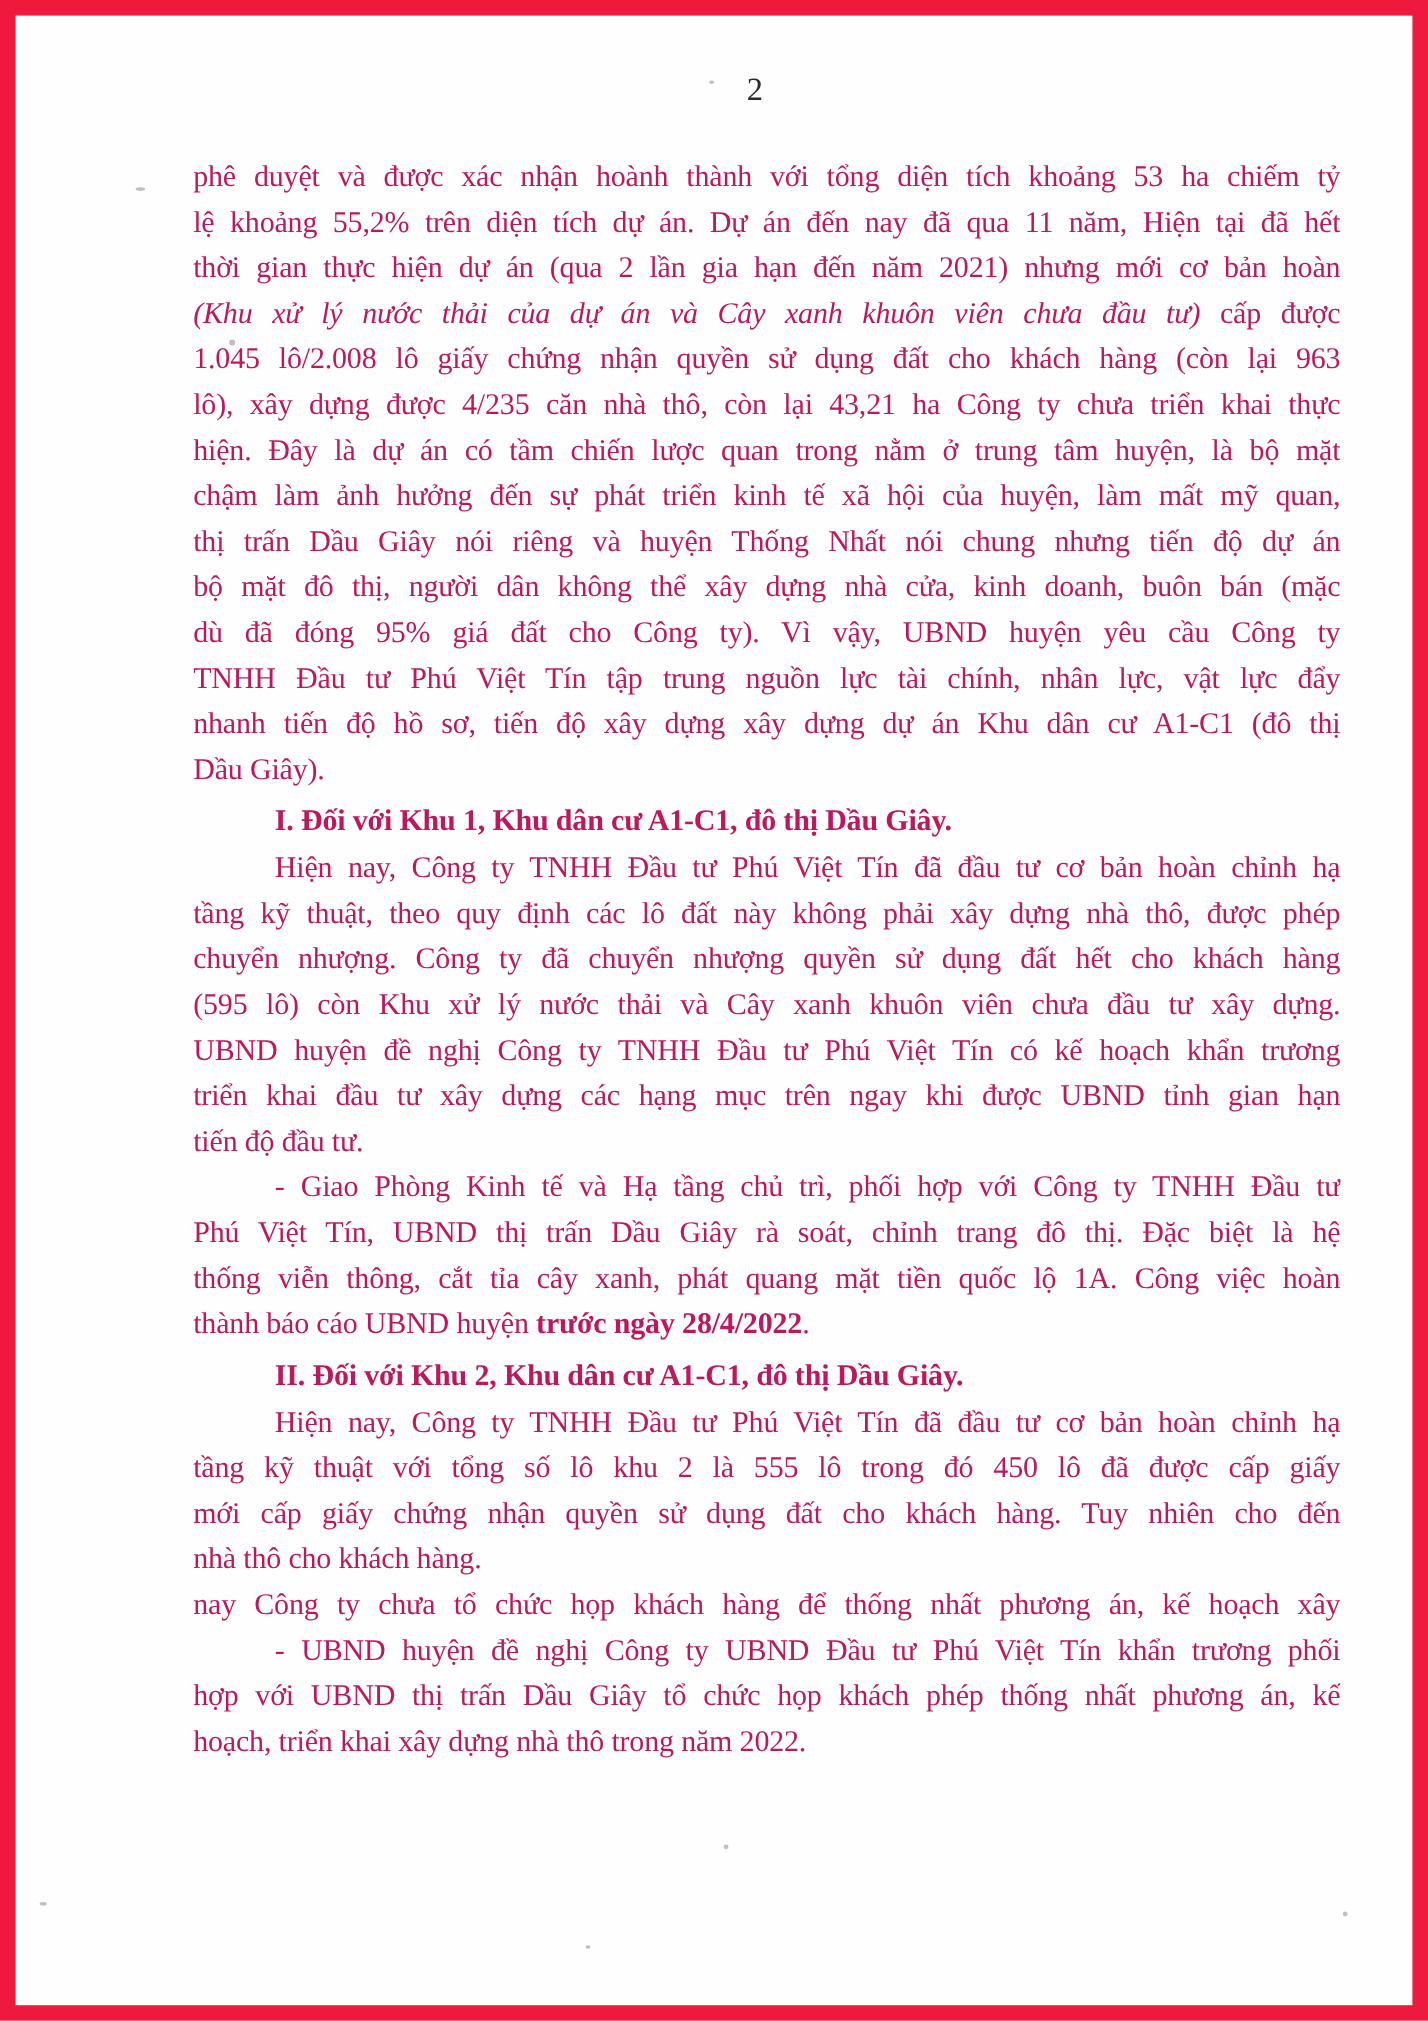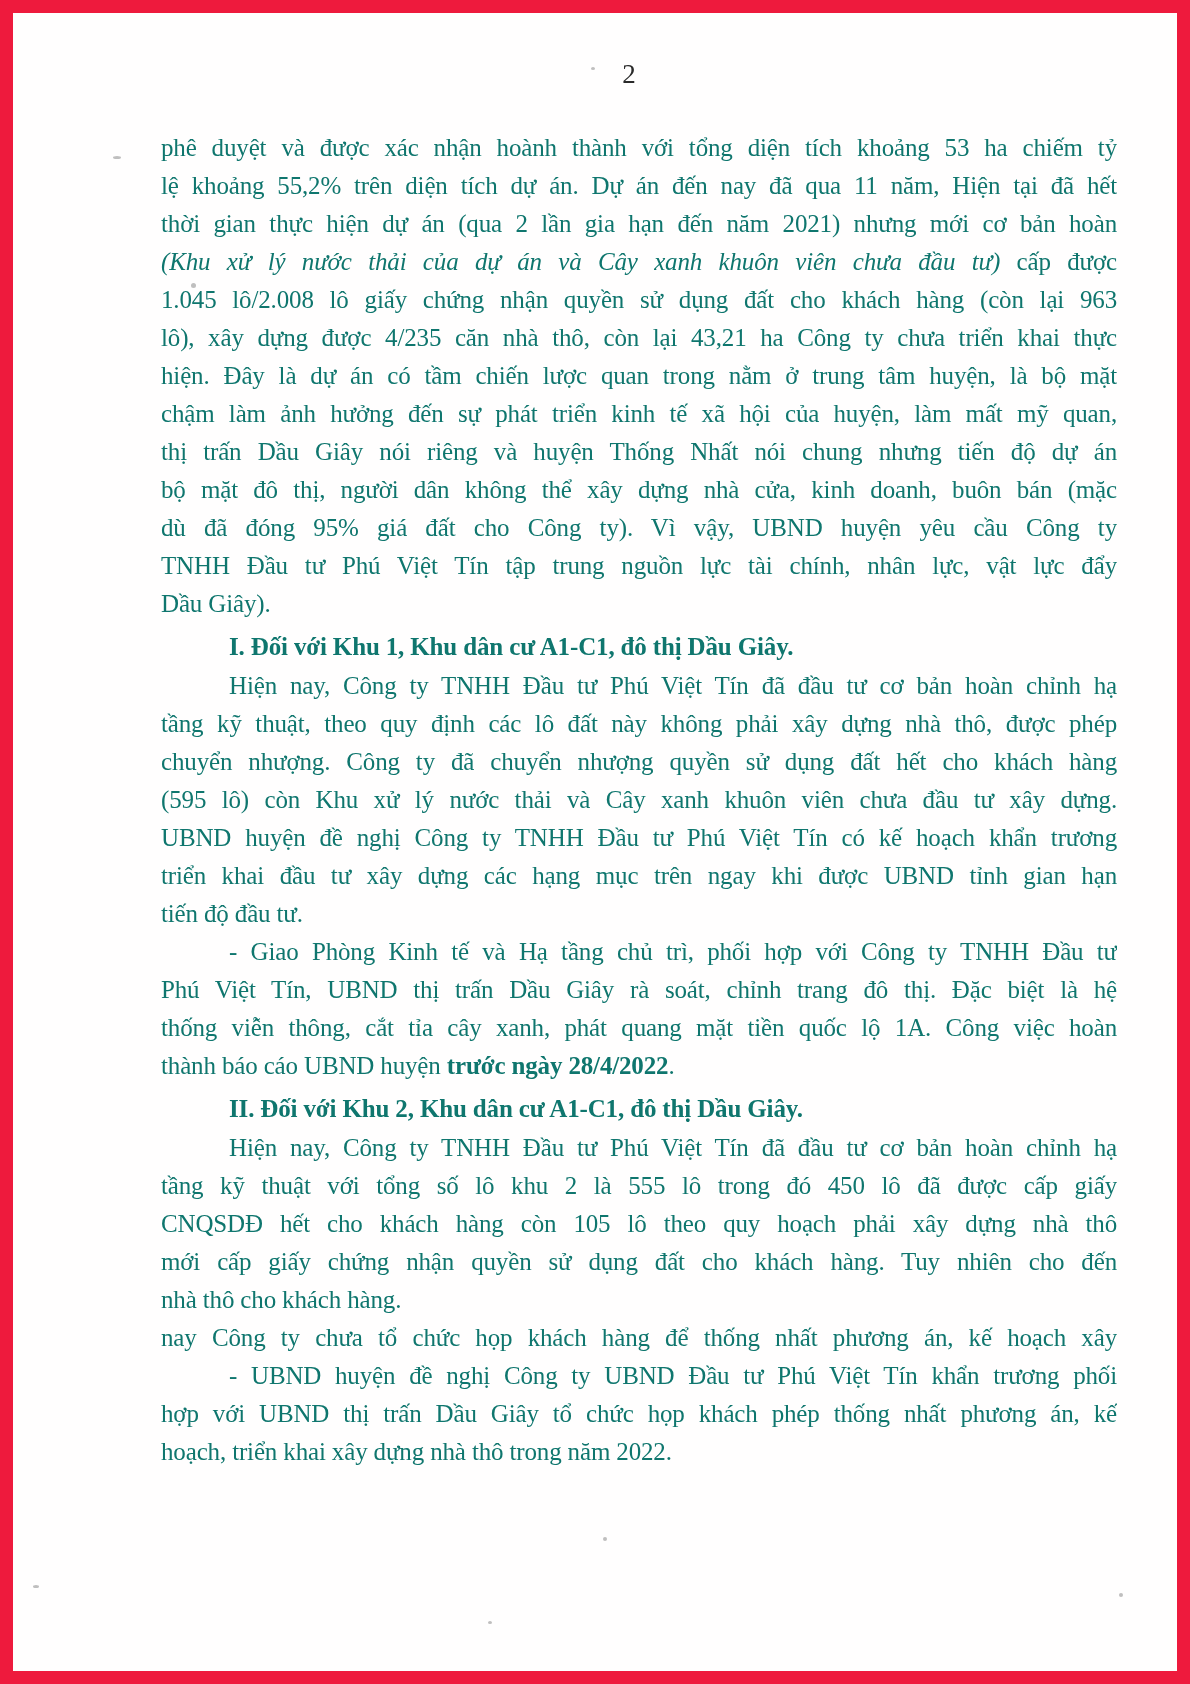--- a/index.html
+++ b/index.html
@@ -59,34 +59,35 @@
     opacity: 0.55;
     border-radius: 50%;
   }
 </style>
 </head>
 <body>
 
 <div class="page" style="border-color: rgb(238, 26, 61); background: rgb(255, 254, 254);">
   <div class="page-number">2</div>
 
-  <div class="doc-body" id="doc-body" style="color: #0f766e;">
+  <div class="doc-body" id="doc-body" style="color: #be185d;">
       <div class="block paragraph">
         <div class="line"><span class="seg-n">phê duyệt và được xác nhận hoành thành với tổng diện tích khoảng 53 ha chiếm tỷ</span></div>
         <div class="line"><span class="seg-n">lệ khoảng 55,2% trên diện tích dự án. Dự án đến nay đã qua 11 năm, Hiện tại đã hết</span></div>
         <div class="line"><span class="seg-n">thời gian thực hiện dự án (qua 2 lần gia hạn đến năm 2021) nhưng mới cơ bản hoàn</span></div>
         <div class="line"><span class="seg-i">(Khu xử lý nước thải của dự án và Cây xanh khuôn viên chưa đầu tư)</span><span class="seg-n"> cấp được</span></div>
         <div class="line"><span class="seg-n">1.045 lô/2.008 lô giấy chứng nhận quyền sử dụng đất cho khách hàng (còn lại 963</span></div>
         <div class="line"><span class="seg-n">lô), xây dựng được 4/235 căn nhà thô, còn lại 43,21 ha Công ty chưa triển khai thực</span></div>
         <div class="line"><span class="seg-n">hiện. Đây là dự án có tầm chiến lược quan trong nằm ở trung tâm huyện, là bộ mặt</span></div>
         <div class="line"><span class="seg-n">chậm làm ảnh hưởng đến sự phát triển kinh tế xã hội của huyện, làm mất mỹ quan,</span></div>
         <div class="line"><span class="seg-n">thị trấn Dầu Giây nói riêng và huyện Thống Nhất nói chung nhưng tiến độ dự án</span></div>
         <div class="line"><span class="seg-n">bộ mặt đô thị, người dân không thể xây dựng nhà cửa, kinh doanh, buôn bán (mặc</span></div>
         <div class="line"><span class="seg-n">dù đã đóng 95% giá đất cho Công ty). Vì vậy, UBND huyện yêu cầu Công ty</span></div>
         <div class="line"><span class="seg-n">TNHH Đầu tư Phú Việt Tín tập trung nguồn lực tài chính, nhân lực, vật lực đẩy</span></div>
+        <div class="line"><span class="seg-n">nhanh tiến độ hồ sơ, tiến độ xây dựng xây dựng dự án Khu dân cư A1-C1 (đô thị</span></div>
         <div class="line last"><span class="seg-n">Dầu Giây).</span></div>
       </div>
       <div class="block heading">
         <div class="line first"><span class="seg-n">I. Đối với Khu 1, Khu dân cư A1-C1, đô thị Dầu Giây.</span></div>
       </div>
       <div class="block paragraph">
         <div class="line first"><span class="seg-n">Hiện nay, Công ty TNHH Đầu tư Phú Việt Tín đã đầu tư cơ bản hoàn chỉnh hạ</span></div>
         <div class="line"><span class="seg-n">tầng kỹ thuật, theo quy định các lô đất này không phải xây dựng nhà thô, được phép</span></div>
         <div class="line"><span class="seg-n">chuyển nhượng. Công ty đã chuyển nhượng quyền sử dụng đất hết cho khách hàng</span></div>
         <div class="line"><span class="seg-n">(595 lô) còn Khu xử lý nước thải và Cây xanh khuôn viên chưa đầu tư xây dựng.</span></div>
@@ -99,21 +100,20 @@
         <div class="line"><span class="seg-n">Phú Việt Tín, UBND thị trấn Dầu Giây rà soát, chỉnh trang đô thị. Đặc biệt là hệ</span></div>
         <div class="line"><span class="seg-n">thống viễn thông, cắt tỉa cây xanh, phát quang mặt tiền quốc lộ 1A. Công việc hoàn</span></div>
         <div class="line last"><span class="seg-n">thành báo cáo UBND huyện </span><span class="seg-b">trước ngày 28/4/2022</span><span class="seg-n">.</span></div>
       </div>
       <div class="block heading">
         <div class="line first"><span class="seg-n">II. Đối với Khu 2, Khu dân cư A1-C1, đô thị Dầu Giây.</span></div>
       </div>
       <div class="block paragraph">
         <div class="line first"><span class="seg-n">Hiện nay, Công ty TNHH Đầu tư Phú Việt Tín đã đầu tư cơ bản hoàn chỉnh hạ</span></div>
         <div class="line"><span class="seg-n">tầng kỹ thuật với tổng số lô khu 2 là 555 lô trong đó 450 lô đã được cấp giấy</span></div>
-        <div class="line"><span class="seg-n">CNQSDĐ hết cho khách hàng còn 105 lô theo quy hoạch phải xây dựng nhà thô</span></div>
         <div class="line"><span class="seg-n">mới cấp giấy chứng nhận quyền sử dụng đất cho khách hàng. Tuy nhiên cho đến</span></div>
         <div class="line last"><span class="seg-n">nhà thô cho khách hàng.</span></div>
         <div class="line"><span class="seg-n">nay Công ty chưa tổ chức họp khách hàng để thống nhất phương án, kế hoạch xây</span></div>
       </div>
       <div class="block paragraph">
         <div class="line first"><span class="seg-n">- UBND huyện đề nghị Công ty UBND Đầu tư Phú Việt Tín khẩn trương phối</span></div>
         <div class="line"><span class="seg-n">hợp với UBND thị trấn Dầu Giây tổ chức họp khách phép thống nhất phương án, kế</span></div>
         <div class="line last"><span class="seg-n">hoạch, triển khai xây dựng nhà thô trong năm 2022.</span></div>
       </div>
     </div>

